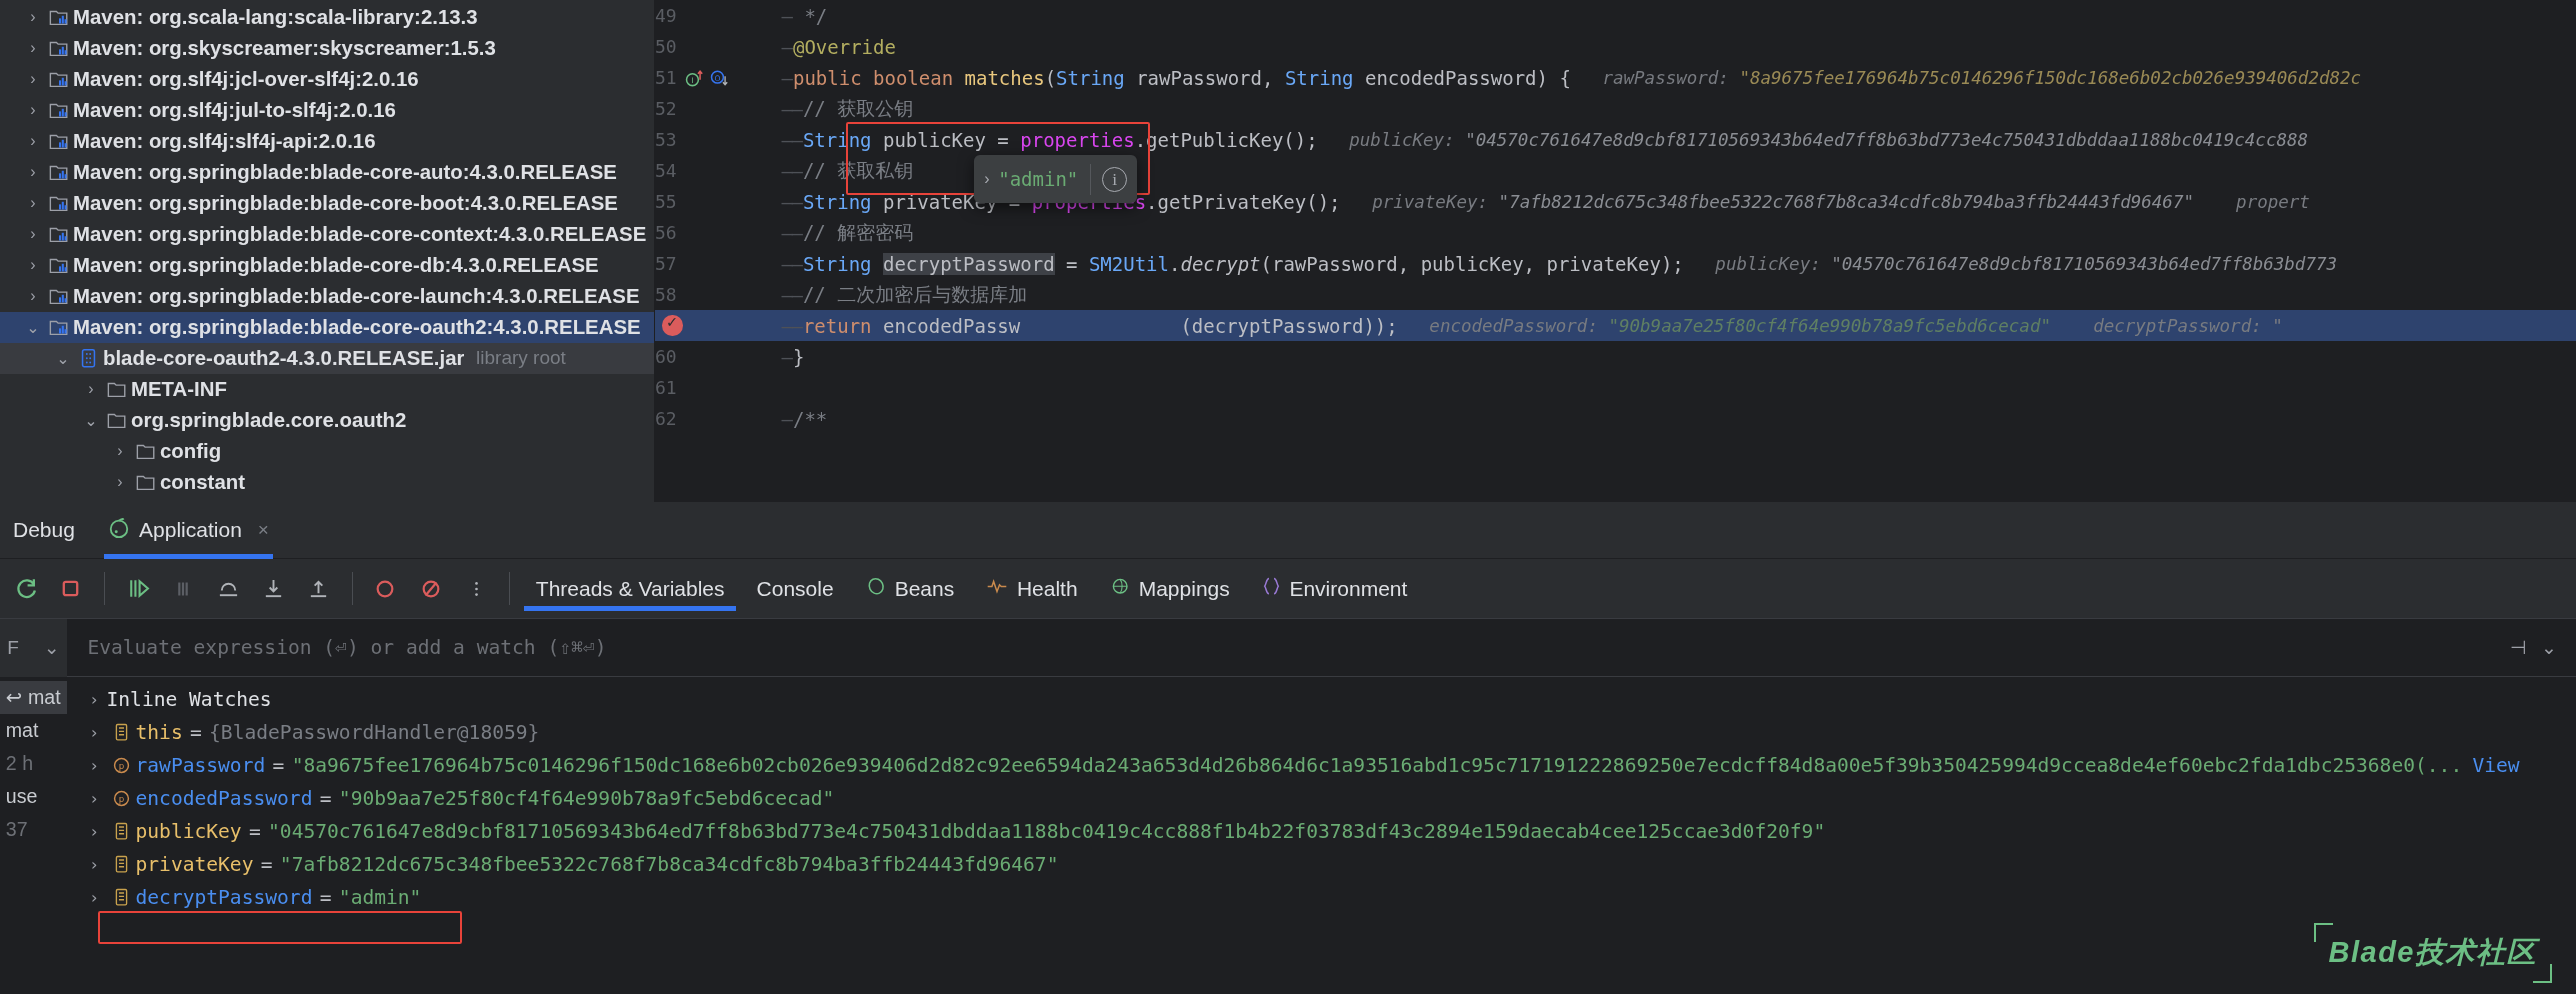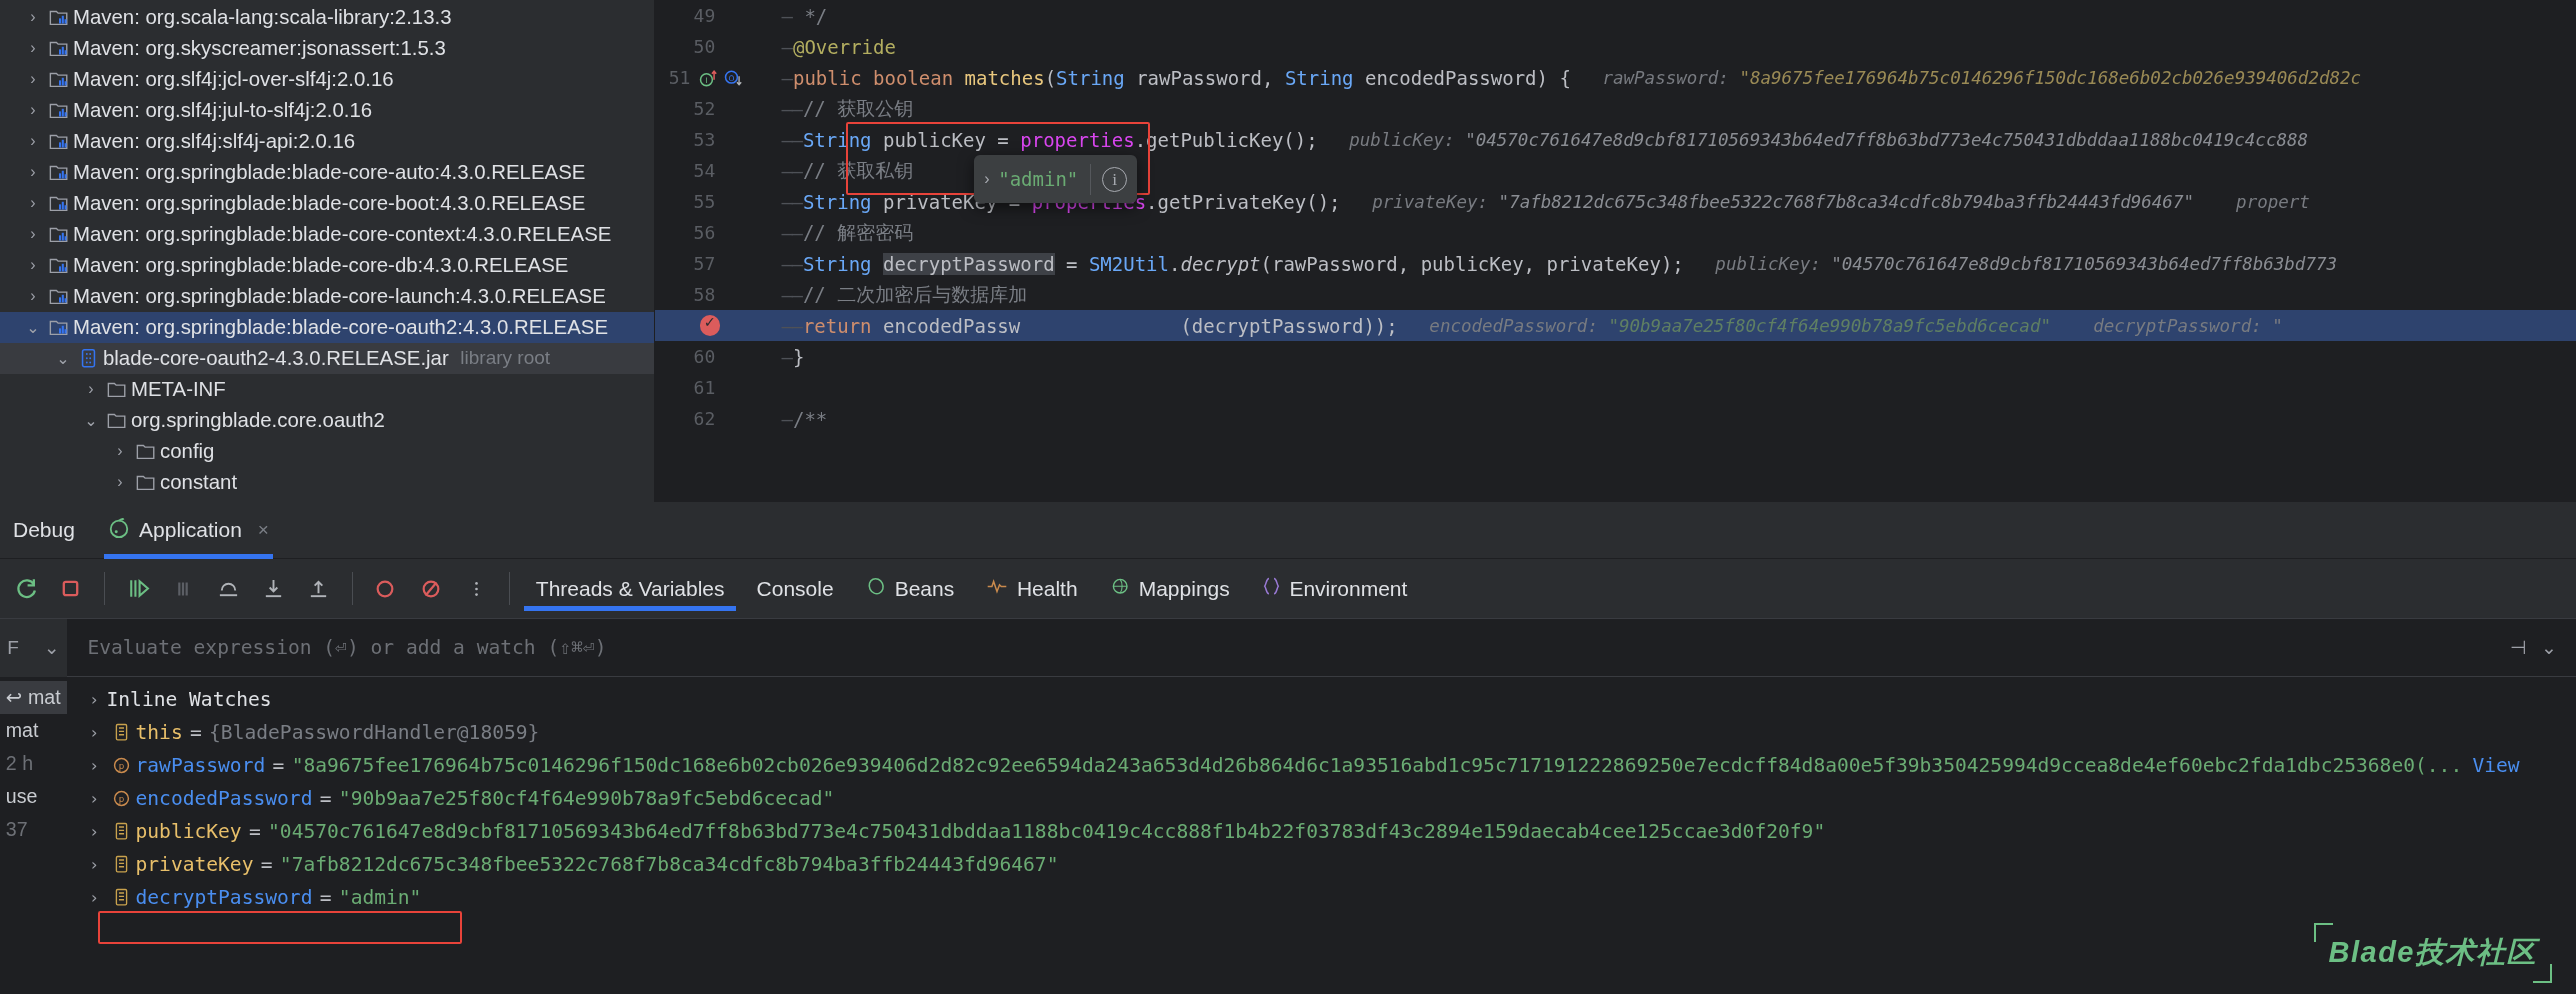--- a/index.html
+++ b/index.html
@@ -25,34 +25,34 @@
     font-size: 20.4px; color: #dfe1e5; white-space: nowrap;
     padding-left: 22px;
   }
   .tree-row.sel { background: #2e436e; }
   .tree-row.jarsel { background: #393b40; }
   .chev {
     width: 22px; flex: 0 0 22px; color: #9da0a8; font-size: 16px;
     display: flex; align-items: center; justify-content: center;
   }
   .ico { width: 29px; flex: 0 0 29px; display: flex; align-items: center; justify-content: center; }
-  .lbl { overflow: hidden; text-overflow: clip; }
+  .lbl { overflow: hidden; text-overflow: clip; font-weight: bold; }
   .dim { color: #7a7e85; margin-left: 11.6px; font-size: 19px; }
   .indent1 { padding-left: 22px; }
   .indent2 { padding-left: 52px; }
   .indent3 { padding-left: 80px; }
   .indent4 { padding-left: 109px; }
 
   
   .editor { flex: 1; height: 502px; background: #1e1f22; position: relative; overflow: hidden; }
   .ed-row { height: 31px; display: flex; align-items: center; white-space: nowrap; position: relative; }
   .ed-row.hl { background: #2e436e; }
   .gutter {
     width: 109px; flex: 0 0 109px; height: 31px; display: flex;
-    align-items: center; justify-content: center;
+    align-items: center; justify-content: flex-start;
     padding-right: 5.8px; font-family: "DejaVu Sans Mono", monospace;
     font-size: 18px; color: #5a5d63; position: relative;
   }
   .gutter .num { margin-right: 4.4px; }
   .gmark { display: inline-flex; align-items: center; margin-left: 2.9px; }
   .code {
     flex: 1; height: 31px; display: flex; align-items: center;
     font-family: "DejaVu Sans Mono", monospace; font-size: 19px;
     color: #bcbec4; padding-left: 17.5px; white-space: pre;
   }
@@ -202,21 +202,21 @@
         <div class="tree-row indent1">
           <span class="chev">›</span>
           <span class="ico">
             <svg width="22" height="19" viewBox="0 0 24 22">
     <path d="M2 4h7l2 2h10v13H2z" fill="none" stroke="#9da0a8" stroke-width="1.6"></path>
     <rect x="12" y="12" width="2.4" height="6" fill="#3574f0"></rect>
     <rect x="15.2" y="9" width="2.4" height="9" fill="#3574f0"></rect>
     <rect x="18.4" y="13" width="2.4" height="5" fill="#3574f0"></rect>
   </svg>
           </span>
-          <span class="lbl">Maven: org.skyscreamer:jsonassert:1.5.3</span>
+          <span class="lbl">Maven: org.skyscreamer:skyscreamer:1.5.3</span>
         </div>
         <div class="tree-row indent1">
           <span class="chev">›</span>
           <span class="ico">
             <svg width="22" height="19" viewBox="0 0 24 22">
     <path d="M2 4h7l2 2h10v13H2z" fill="none" stroke="#9da0a8" stroke-width="1.6"></path>
     <rect x="12" y="12" width="2.4" height="6" fill="#3574f0"></rect>
     <rect x="15.2" y="9" width="2.4" height="9" fill="#3574f0"></rect>
     <rect x="18.4" y="13" width="2.4" height="5" fill="#3574f0"></rect>
   </svg>

